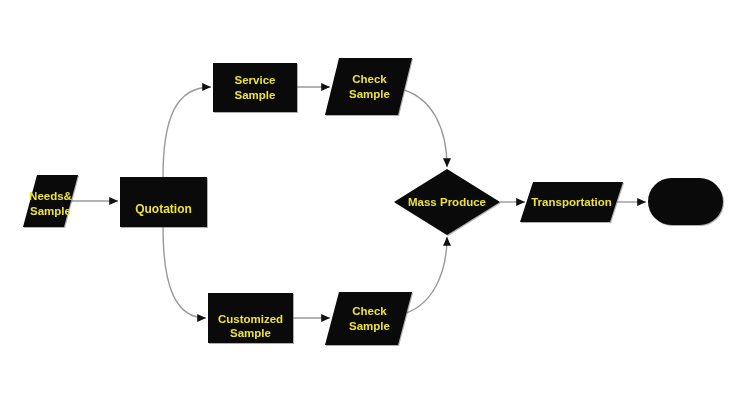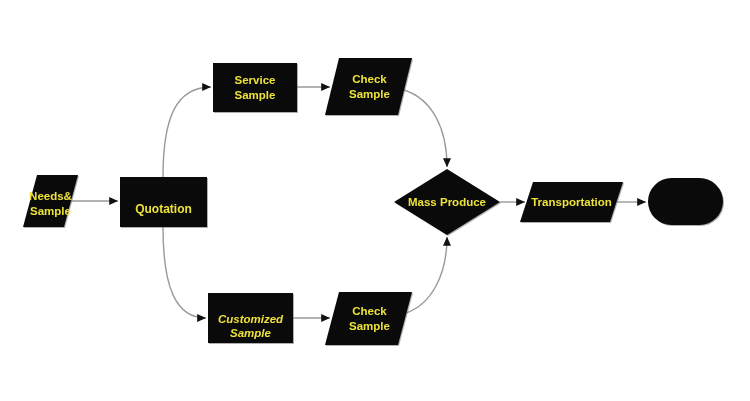--- a/index.html
+++ b/index.html
@@ -82,20 +82,20 @@
     </g>
   </svg>
 
   <div class="label" style="left:23px; top:175px; width:55px; height:57px;">Needs&amp;
 Sample</div>
   <div class="label" style="left:120px; top:177px; width:87px; height:65px; font-size:12px;">Quotation</div>
   <div class="label" style="left:213px; top:63px; width:84px; height:49px;">Service
 Sample</div>
   <div class="label" style="left:327px; top:58px; width:85px; height:57px;">Check
 Sample</div>
-  <div class="label" style="left:208px; top:293px; width:85px; height:66px;font-style:italic;">Customized
+  <div class="label" style="left:208px; top:293px; width:85px; height:66px;">Customized
 Sample</div>
   <div class="label" style="left:327px; top:292px; width:85px; height:53px;">Check
 Sample</div>
   <div class="label" style="left:520px; top:182px; width:103px; height:40px;">Transportation</div>
   <div class="label" style="left:394px; top:169px; width:106px; height:66px;">Mass Produce</div>
 
 </div>
 
 </body></html>

